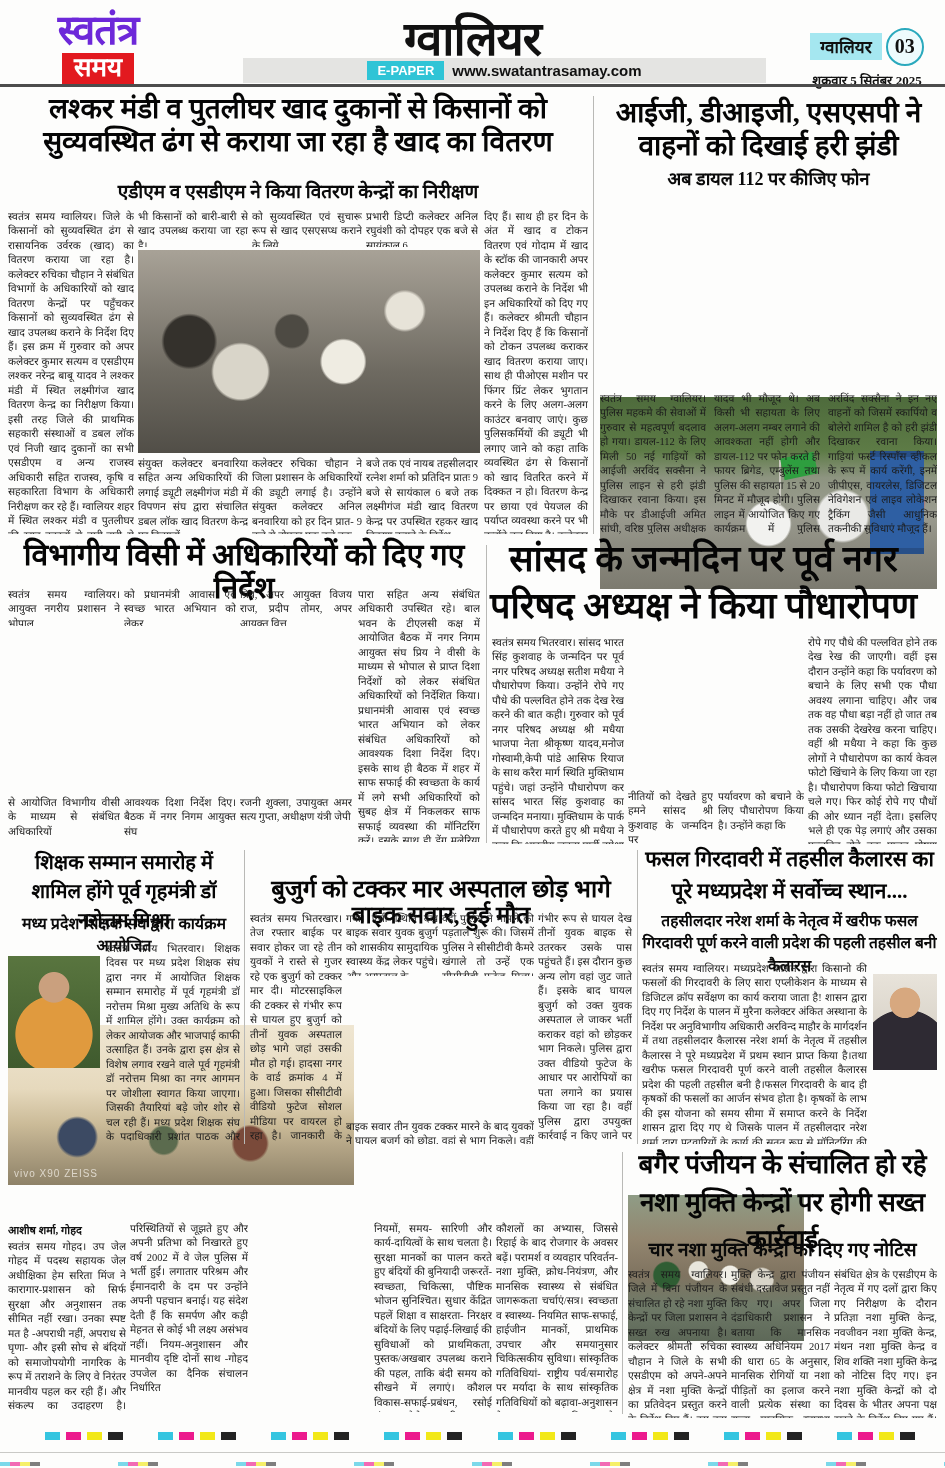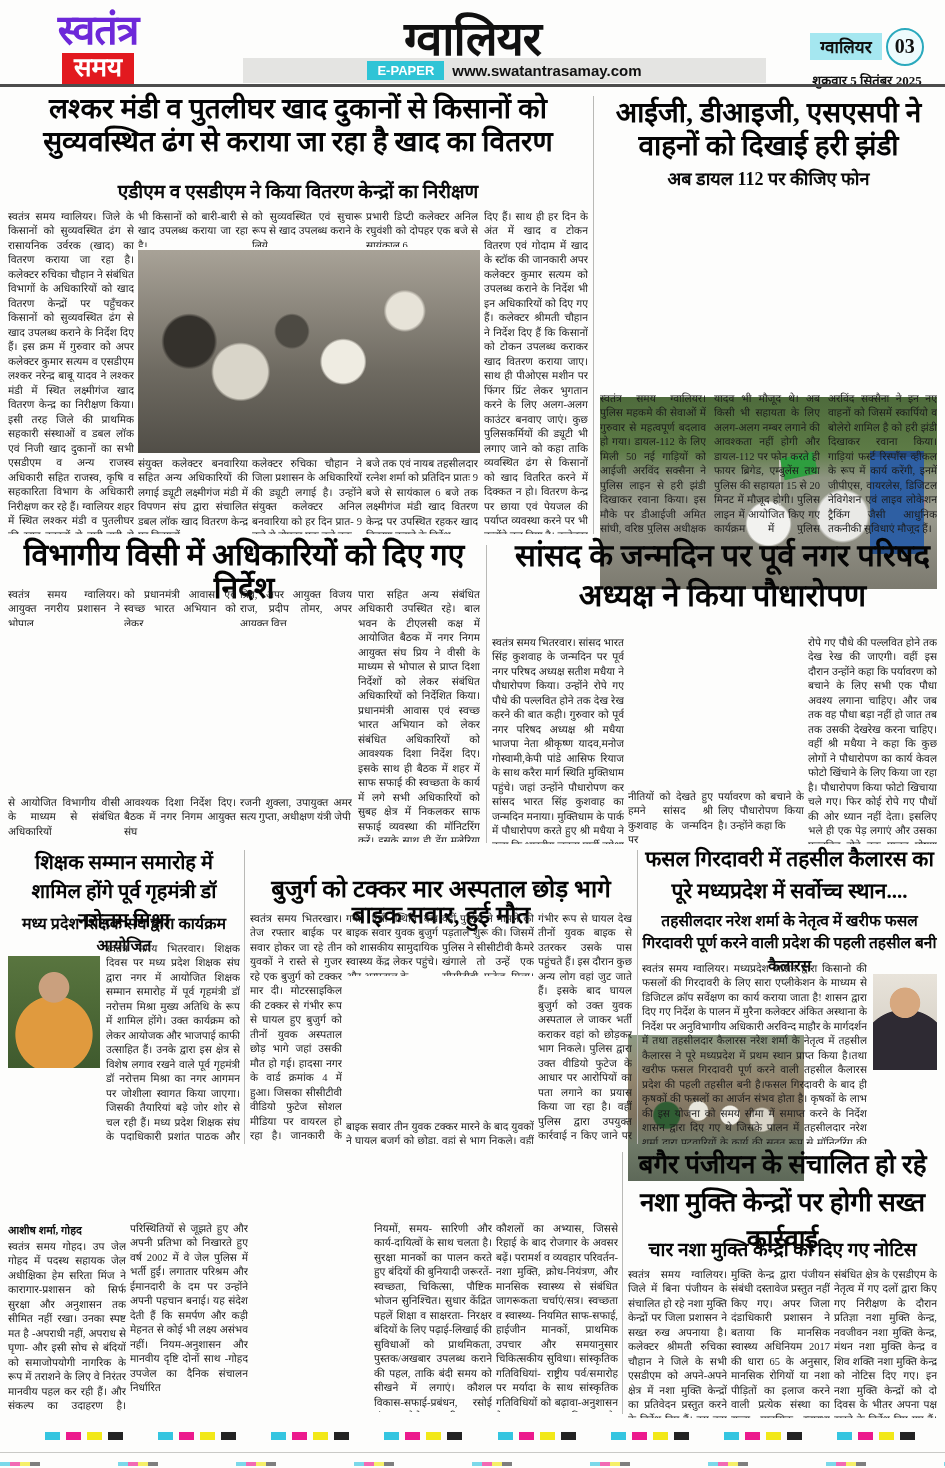--- a/index.html
+++ b/index.html
@@ -92,21 +92,21 @@
     <span class="ed-chip">ग्वालियर</span>
     <span class="page-circle">03</span>
     <div class="date-line" style="margin-top:5px">शुक्रवार 5 सितंबर 2025</div>
   </div>
   <div class="abs mast-rule"></div>
 
   <div class="abs headline" style="left:8px;top:92px;width:580px;font-size:28px;line-height:1.18">लश्कर मंडी व पुतलीघर खाद दुकानों से किसानों को सुव्यवस्थित ढंग से कराया जा रहा है खाद का वितरण</div>
   <div class="abs subhead" style="left:8px;top:178px;width:580px;font-size:19px">एडीएम व एसडीएम ने किया वितरण केन्द्रों का निरीक्षण</div>
   <div class="abs body-txt" style="left:8px;top:210px;width:126px;height:324px">स्वतंत्र समय ग्वालियर। जिले के किसानों को सुव्यवस्थित ढंग से रासायनिक उर्वरक (खाद) का वितरण कराया जा रहा है। कलेक्टर रुचिका चौहान ने संबंधित विभागों के अधिकारियों को खाद वितरण केन्द्रों पर पहुँचकर किसानों को सुव्यवस्थित ढंग से खाद उपलब्ध कराने के निर्देश दिए हैं। इस क्रम में गुरुवार को अपर कलेक्टर कुमार सत्यम व एसडीएम लश्कर नरेन्द्र बाबू यादव ने लश्कर मंडी में स्थित लक्ष्मीगंज खाद वितरण केन्द्र का निरीक्षण किया। इसी तरह जिले की प्राथमिक सहकारी संस्थाओं व डबल लॉक एवं निजी खाद दुकानों का सभी एसडीएम व अन्य राजस्व अधिकारी सहित राजस्व, कृषि व सहकारिता विभाग के अधिकारी निरीक्षण कर रहे हैं। ग्वालियर शहर में स्थित लश्कर मंडी व पुतलीघर की खाद दुकानों से बारी-बारी से खाद उपलब्ध कराया जा रहा है।</div>
   <div class="abs body-txt" style="left:138px;top:210px;width:110px;height:37px">भी किसानों को बारी-बारी से खाद उपलब्ध कराया जा रहा है।</div>
-  <div class="abs body-txt" style="left:252px;top:210px;width:110px;height:37px">को सुव्यवस्थित एवं सुचारू रूप से खाद उपलब्ध कराने के लिये</div>
+  <div class="abs body-txt" style="left:252px;top:210px;width:110px;height:37px">को सुव्यवस्थित एवं सुचारू रूप से खाद एसएसप्ध कराने के लिये</div>
   <div class="abs body-txt" style="left:366px;top:210px;width:112px;height:37px">प्रभारी डिप्टी कलेक्टर अनिल रघुवंशी को दोपहर एक बजे से सायंकाल 6</div>
   <div class="abs photo ph-crowd" style="left:138px;top:250px;width:342px;height:203px"></div>
   <div class="abs body-txt" style="left:138px;top:457px;width:110px;height:77px">संयुक्त कलेक्टर बनवारिया सहित अन्य अधिकारियों की लगाई ड्यूटी लक्ष्मीगंज मंडी में विपणन संघ द्वारा संचालित डबल लॉक खाद वितरण केन्द्र पर किसानों</div>
   <div class="abs body-txt" style="left:252px;top:457px;width:110px;height:77px">कलेक्टर रुचिका चौहान ने जिला प्रशासन के अधिकारियों की ड्यूटी लगाई है। उन्होंने संयुक्त कलेक्टर अनिल बनवारिया को हर दिन प्रात- 9 बजे से दोपहर एक बजे तक,</div>
   <div class="abs body-txt" style="left:366px;top:457px;width:112px;height:77px">बजे तक एवं नायब तहसीलदार रत्नेश शर्मा को प्रतिदिन प्रातः 9 बजे से सायंकाल 6 बजे तक लक्ष्मीगंज मंडी खाद वितरण केन्द्र पर उपस्थित रहकर खाद वितरण कराने के निर्देश</div>
   <div class="abs body-txt" style="left:484px;top:210px;width:104px;height:324px">दिए हैं। साथ ही हर दिन के अंत में खाद व टोकन वितरण एवं गोदाम में खाद के स्टॉक की जानकारी अपर कलेक्टर कुमार सत्यम को उपलब्ध कराने के निर्देश भी इन अधिकारियों को दिए गए हैं। कलेक्टर श्रीमती चौहान ने निर्देश दिए हैं कि किसानों को टोकन उपलब्ध कराकर खाद वितरण कराया जाए। साथ ही पीओएस मशीन पर फिंगर प्रिंट लेकर भुगतान करने के लिए अलग-अलग काउंटर बनवाए जाएं। कुछ पुलिसकर्मियों की ड्यूटी भी लगाए जाने को कहा ताकि व्यवस्थित ढंग से किसानों को खाद वितरित करने में दिक्कत न हो। वितरण केन्द्र पर छाया एवं पेयजल की पर्याप्त व्यवस्था करने पर भी उन्होंने बल दिया है। कलेक्टर श्रीमती चौहान ने यह भी कहा है कि -पहले आओ-पहले पाओ- के सिद्धांत से किसानों को टोकन देकर खाद उपलब्ध कराया जाए। जिस दिन का टोकन दिया जाए, उसी दिन खाद वितरण करने के उन्होंने निर्देश दिए हैं।</div>
 
   <div class="abs vdiv" style="left:593px;top:96px;height:438px"></div>
 
   <div class="abs headline" style="left:600px;top:96px;width:337px;font-size:28px;line-height:1.18">आईजी, डीआइजी, एसएसपी ने वाहनों को दिखाई हरी झंडी</div>
@@ -117,28 +117,31 @@
     <div class="green-flag"></div>
   </div>
   <div class="abs body-txt" style="left:600px;top:392px;width:106px;height:142px">स्वतंत्र समय ग्वालियर। पुलिस महकमे की सेवाओं में गुरुवार से महत्वपूर्ण बदलाव हो गया। डायल-112 के लिए मिली 50 नई गाड़ियों को आईजी अरविंद सक्सैना ने पुलिस लाइन से हरी झंडी दिखाकर रवाना किया। इस मौके पर डीआईजी अमित सांघी, वरिष्ठ पुलिस अधीक्षक धर्मवीर सिंह</div>
   <div class="abs body-txt" style="left:714px;top:392px;width:106px;height:142px">यादव भी मौजूद थे। अब किसी भी सहायता के लिए अलग-अलग नम्बर लगाने की आवश्कता नहीं होगी और डायल-112 पर फोन करते ही फायर ब्रिगेड, एम्बुलेंस तथा पुलिस की सहायता 15 से 20 मिनट में मौजूद होगी। पुलिस लाइन में आयोजित किए गए कार्यक्रम में पुलिस महानिरीक्षक ग्वालियर जोन</div>
   <div class="abs body-txt" style="left:828px;top:392px;width:109px;height:142px">अरविंद सक्सैना ने इन नए वाहनों को जिसमें स्कार्पियो व बोलेरो शामिल है को हरी झंडी दिखाकर रवाना किया। गाड़ियां फर्स्ट रिस्पॉंस व्हीकल के रूप में कार्य करेंगी, इनमें जीपीएस, वायरलेस, डिजिटल नेविगेशन एवं लाइव लोकेशन ट्रैकिंग जैसी आधुनिक तकनीकी सुविधाएं मौजूद हैं।</div>
 
   <div class="abs headline" style="left:8px;top:538px;width:472px;font-size:30px;line-height:1.1">विभागीय विसी में अधिकारियों को दिए गए निर्देश</div>
   <div class="abs body-txt" style="left:8px;top:588px;width:112px;height:38px">स्वतंत्र समय ग्वालियर। आयुक्त नगरीय प्रशासन ने भोपाल</div>
   <div class="abs body-txt" style="left:124px;top:588px;width:112px;height:38px">को प्रधानमंत्री आवास एवं स्वच्छ भारत अभियान को लेकर</div>
   <div class="abs body-txt" style="left:240px;top:588px;width:112px;height:38px">प्रिय, अपर आयुक्त विजय राज, प्रदीप तोमर, अपर आयुक्त वित्त</div>
+  <div class="abs photo ph-meeting" style="left:8px;top:630px;width:346px;height:160px">
+    <span class="watermark">vivo X90 ZEISS</span>
+  </div>
   <div class="abs body-txt" style="left:8px;top:796px;width:112px;height:46px">से आयोजित विभागीय वीसी के माध्यम से संबंधित अधिकारियों</div>
   <div class="abs body-txt" style="left:124px;top:796px;width:112px;height:46px">आवश्यक दिशा निर्देश दिए। बैठक में नगर निगम आयुक्त संघ</div>
   <div class="abs body-txt" style="left:240px;top:796px;width:112px;height:46px">रजनी शुक्ला, उपायुक्त अमर सत्य गुप्ता, अधीक्षण यंत्री जेपी</div>
   <div class="abs body-txt" style="left:358px;top:588px;width:122px;height:254px">पारा सहित अन्य संबंधित अधिकारी उपस्थित रहे। बाल भवन के टीएलसी कक्ष में आयोजित बैठक में नगर निगम आयुक्त संघ प्रिय ने वीसी के माध्यम से भोपाल से प्राप्त दिशा निर्देशों को लेकर संबंधित अधिकारियों को निर्देशित किया। प्रधानमंत्री आवास एवं स्वच्छ भारत अभियान को लेकर संबंधित अधिकारियों को आवश्यक दिशा निर्देश दिए। इसके साथ ही बैठक में शहर में साफ सफाई की स्वच्छता के कार्य में लगे सभी अधिकारियों को सुबह क्षेत्र में निकलकर साफ सफाई व्यवस्था की मॉनिटरिंग करें। इसके साथ ही डेंगू मलेरिया के संवेदनशील वार्डों में प्रतिदिन फॉगिंग करायें। इसके साथ ही अन्य बिंदुओं पर चर्चा कर आवश्यक दिशा निर्देश दिए।</div>
 
   <div class="abs vdiv" style="left:486px;top:545px;height:298px"></div>
 
-  <div class="abs headline" style="left:500px;top:536px;width:445px;font-size:31px;line-height:1.3">सांसद के जन्मदिन पर पूर्व नगर परिषद अध्यक्ष ने किया पौधारोपण</div>
+  <div class="abs headline" style="left:481px;top:536px;width:445px;font-size:36px;line-height:1.3">सांसद के जन्मदिन पर पूर्व नगर परिषद अध्यक्ष ने किया पौधारोपण</div>
   <div class="abs body-txt" style="left:492px;top:636px;width:132px;height:208px">स्वतंत्र समय भितरवार। सांसद भारत सिंह कुशवाह के जन्मदिन पर पूर्व नगर परिषद अध्यक्ष सतीश मधैया ने पौधारोपण किया। उन्होंने रोपे गए पौधे की पल्लवित होने तक देख रेख करने की बात कही। गुरुवार को पूर्व नगर परिषद अध्यक्ष श्री मधैया भाजपा नेता श्रीकृष्ण यादव,मनोज गोस्वामी,केपी पांडे आसिफ रियाज के साथ करैरा मार्ग स्थिति मुक्तिधाम पहुंचे। जहां उन्होंने पौधारोपण कर सांसद भारत सिंह कुशवाह का जन्मदिन मनाया। मुक्तिधाम के पार्क में पौधारोपण करते हुए श्री मधैया ने कहा कि भारतीय जनता पार्टी हमेशा हितैषी कार्य करती है। पार्टी नीति</div>
   <div class="abs photo ph-plant" style="left:628px;top:640px;width:176px;height:146px"></div>
   <div class="abs body-txt" style="left:628px;top:790px;width:85px;height:54px">नीतियों को देखते हुए हमने सांसद श्री कुशवाह के जन्मदिन पर</div>
   <div class="abs body-txt" style="left:718px;top:790px;width:86px;height:54px">पर्यावरण को बचाने के लिए पौधारोपण किया है। उन्होंने कहा कि</div>
   <div class="abs body-txt" style="left:808px;top:636px;width:129px;height:208px">रोपे गए पौधे की पल्लवित होने तक देख रेख की जाएगी। वहीं इस दौरान उन्होंने कहा कि पर्यावरण को बचाने के लिए सभी एक पौधा अवश्य लगाना चाहिए। और जब तक वह पौधा बड़ा नहीं हो जात तब तक उसकी देखरेख करना चाहिए। वहीं श्री मधैया ने कहा कि कुछ लोगों ने पौधारोपण का कार्य केवल फोटो खिंचाने के लिए किया जा रहा है। पौधारोपण किया फोटो खिचाया चले गए। फिर कोई रोपे गए पौधों की ओर ध्यान नहीं देता। इसलिए भले ही एक पेड़ लगाएं और उसका पल्लवित होने तक पालन पोषण करें।</div>
 
   <div class="abs headline" style="left:8px;top:848px;width:232px;font-size:20px;line-height:1.45">शिक्षक सम्मान समारोह में शामिल होंगे पूर्व गृहमंत्री डॉ नरोत्तम मिश्रा</div>
   <div class="abs subhead" style="left:8px;top:912px;width:232px;font-size:16px">मध्य प्रदेश शिक्षक संघ द्वारा कार्यक्रम आयोजित</div>
   <div class="abs" style="left:8px;top:942px;width:232px;height:202px;overflow:hidden">
     <div class="photo ph-mishra" style="float:left;width:92px;height:112px;margin:14px 6px 2px 0"></div>

